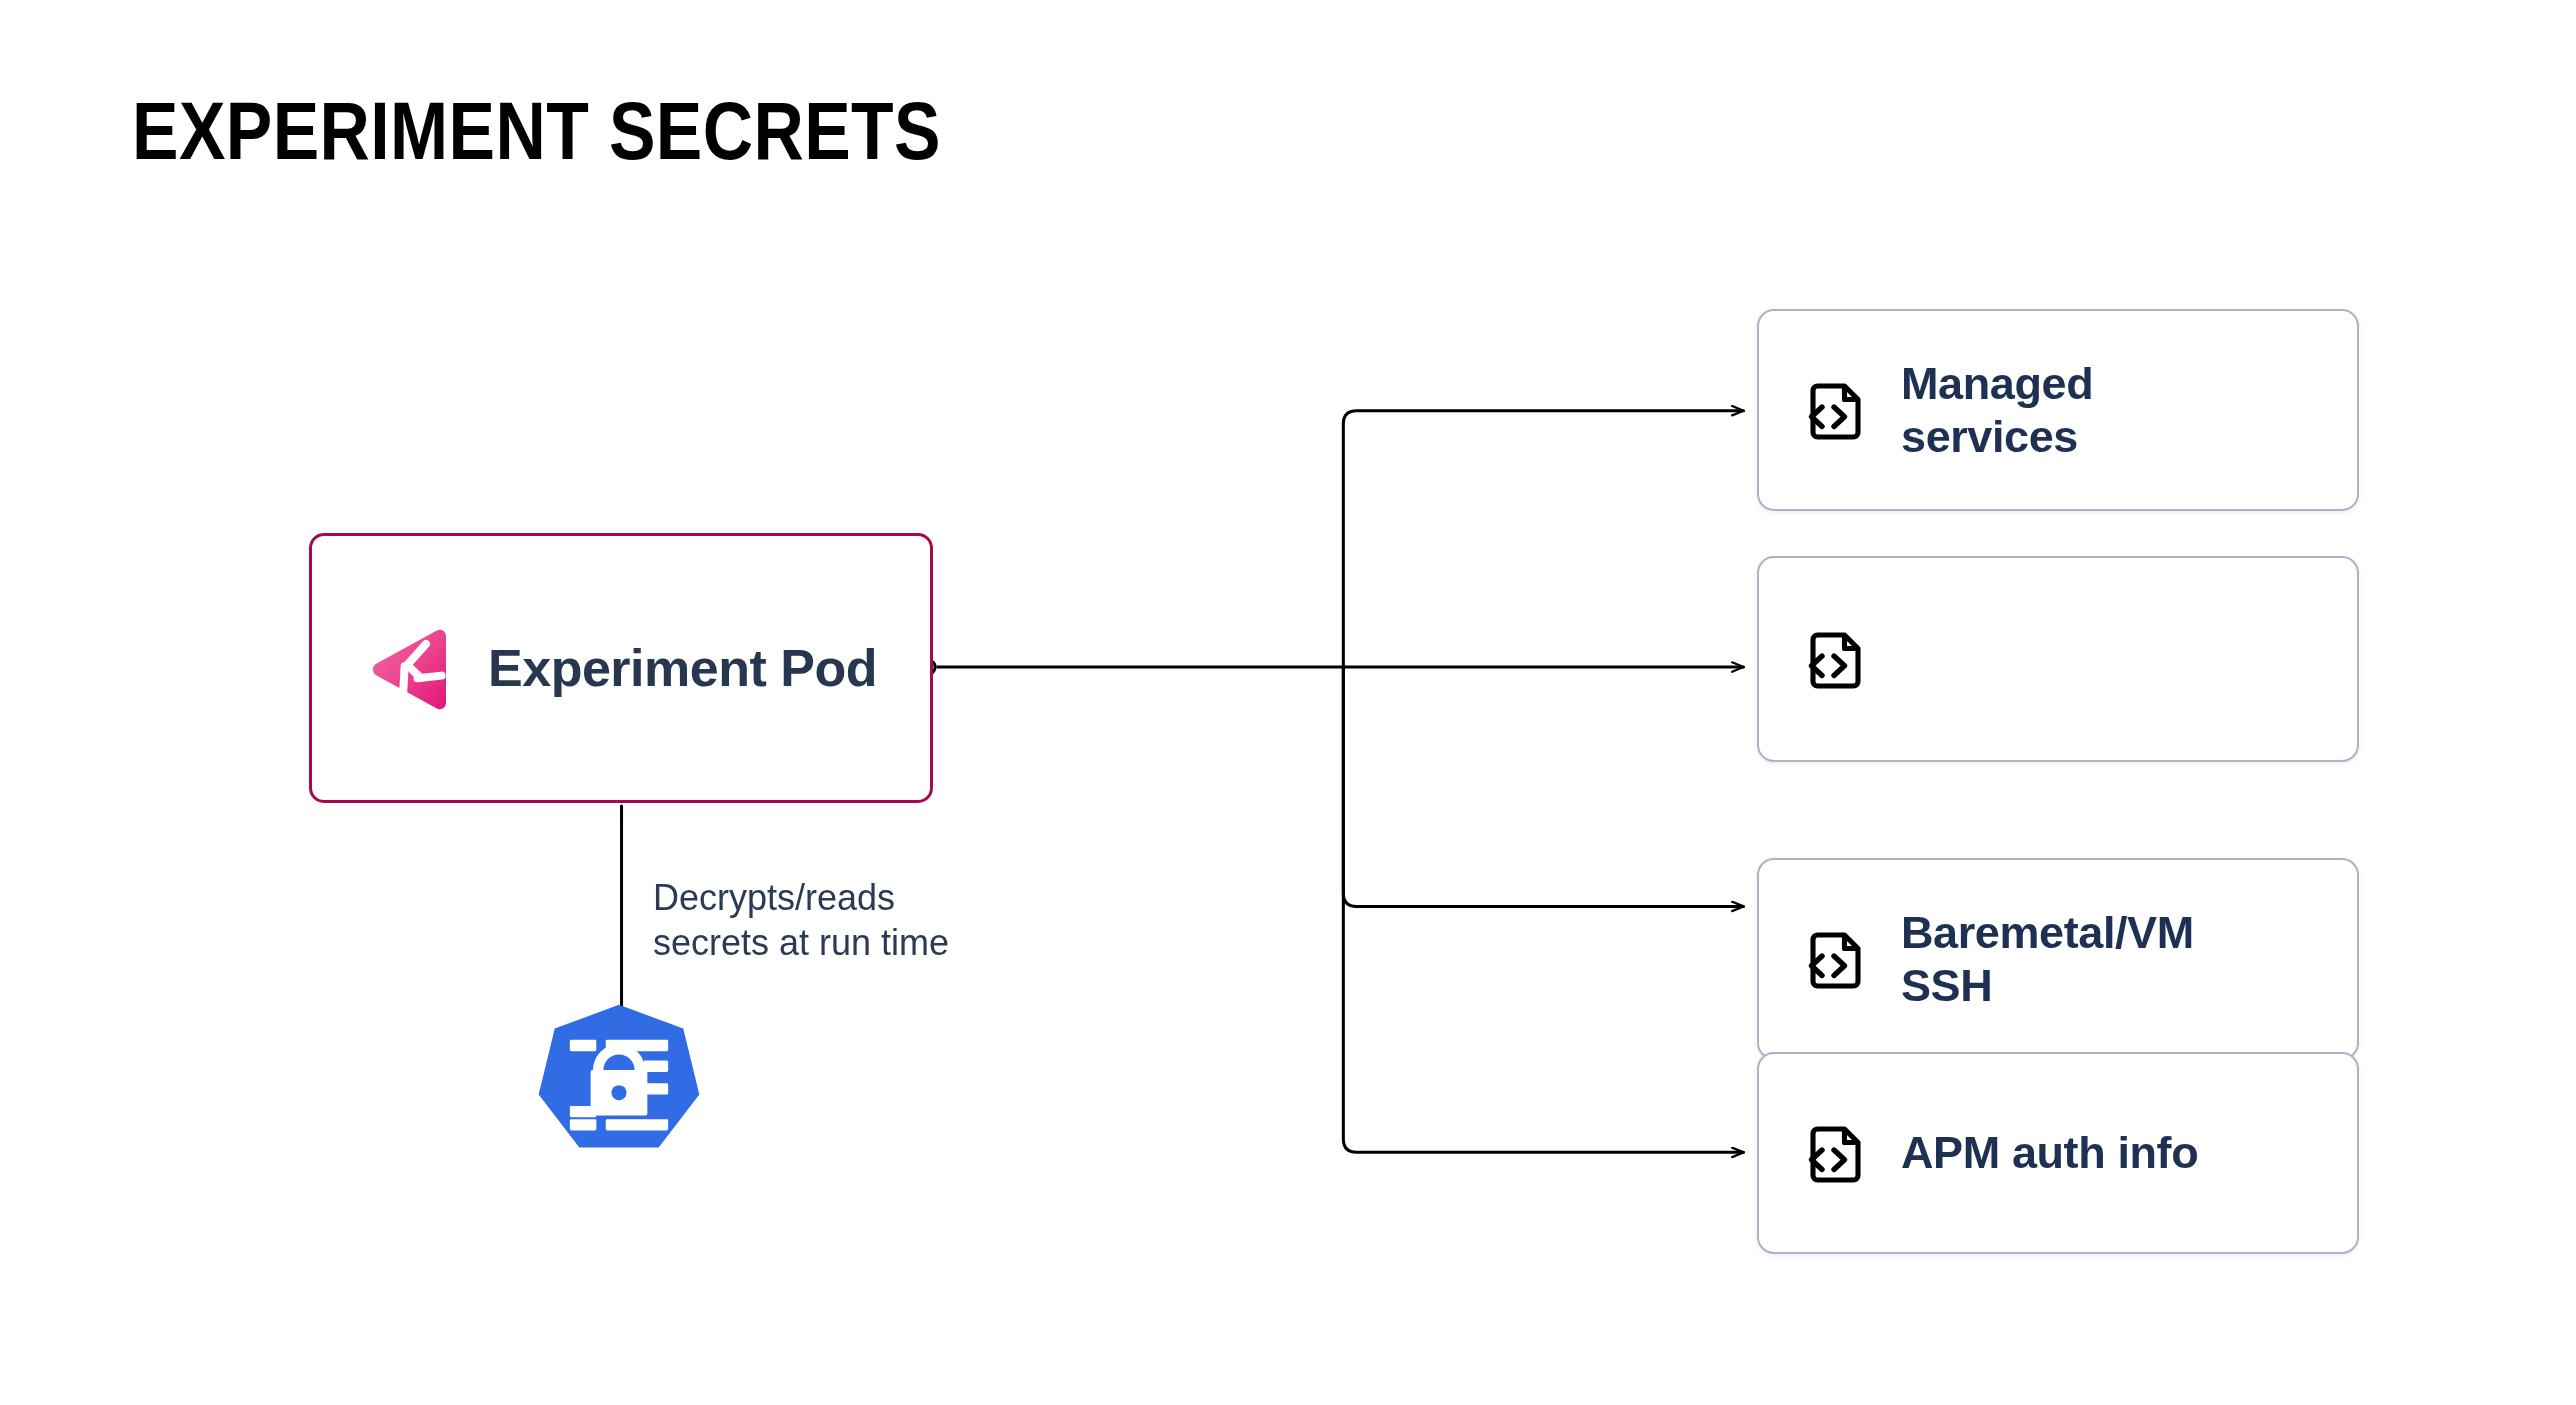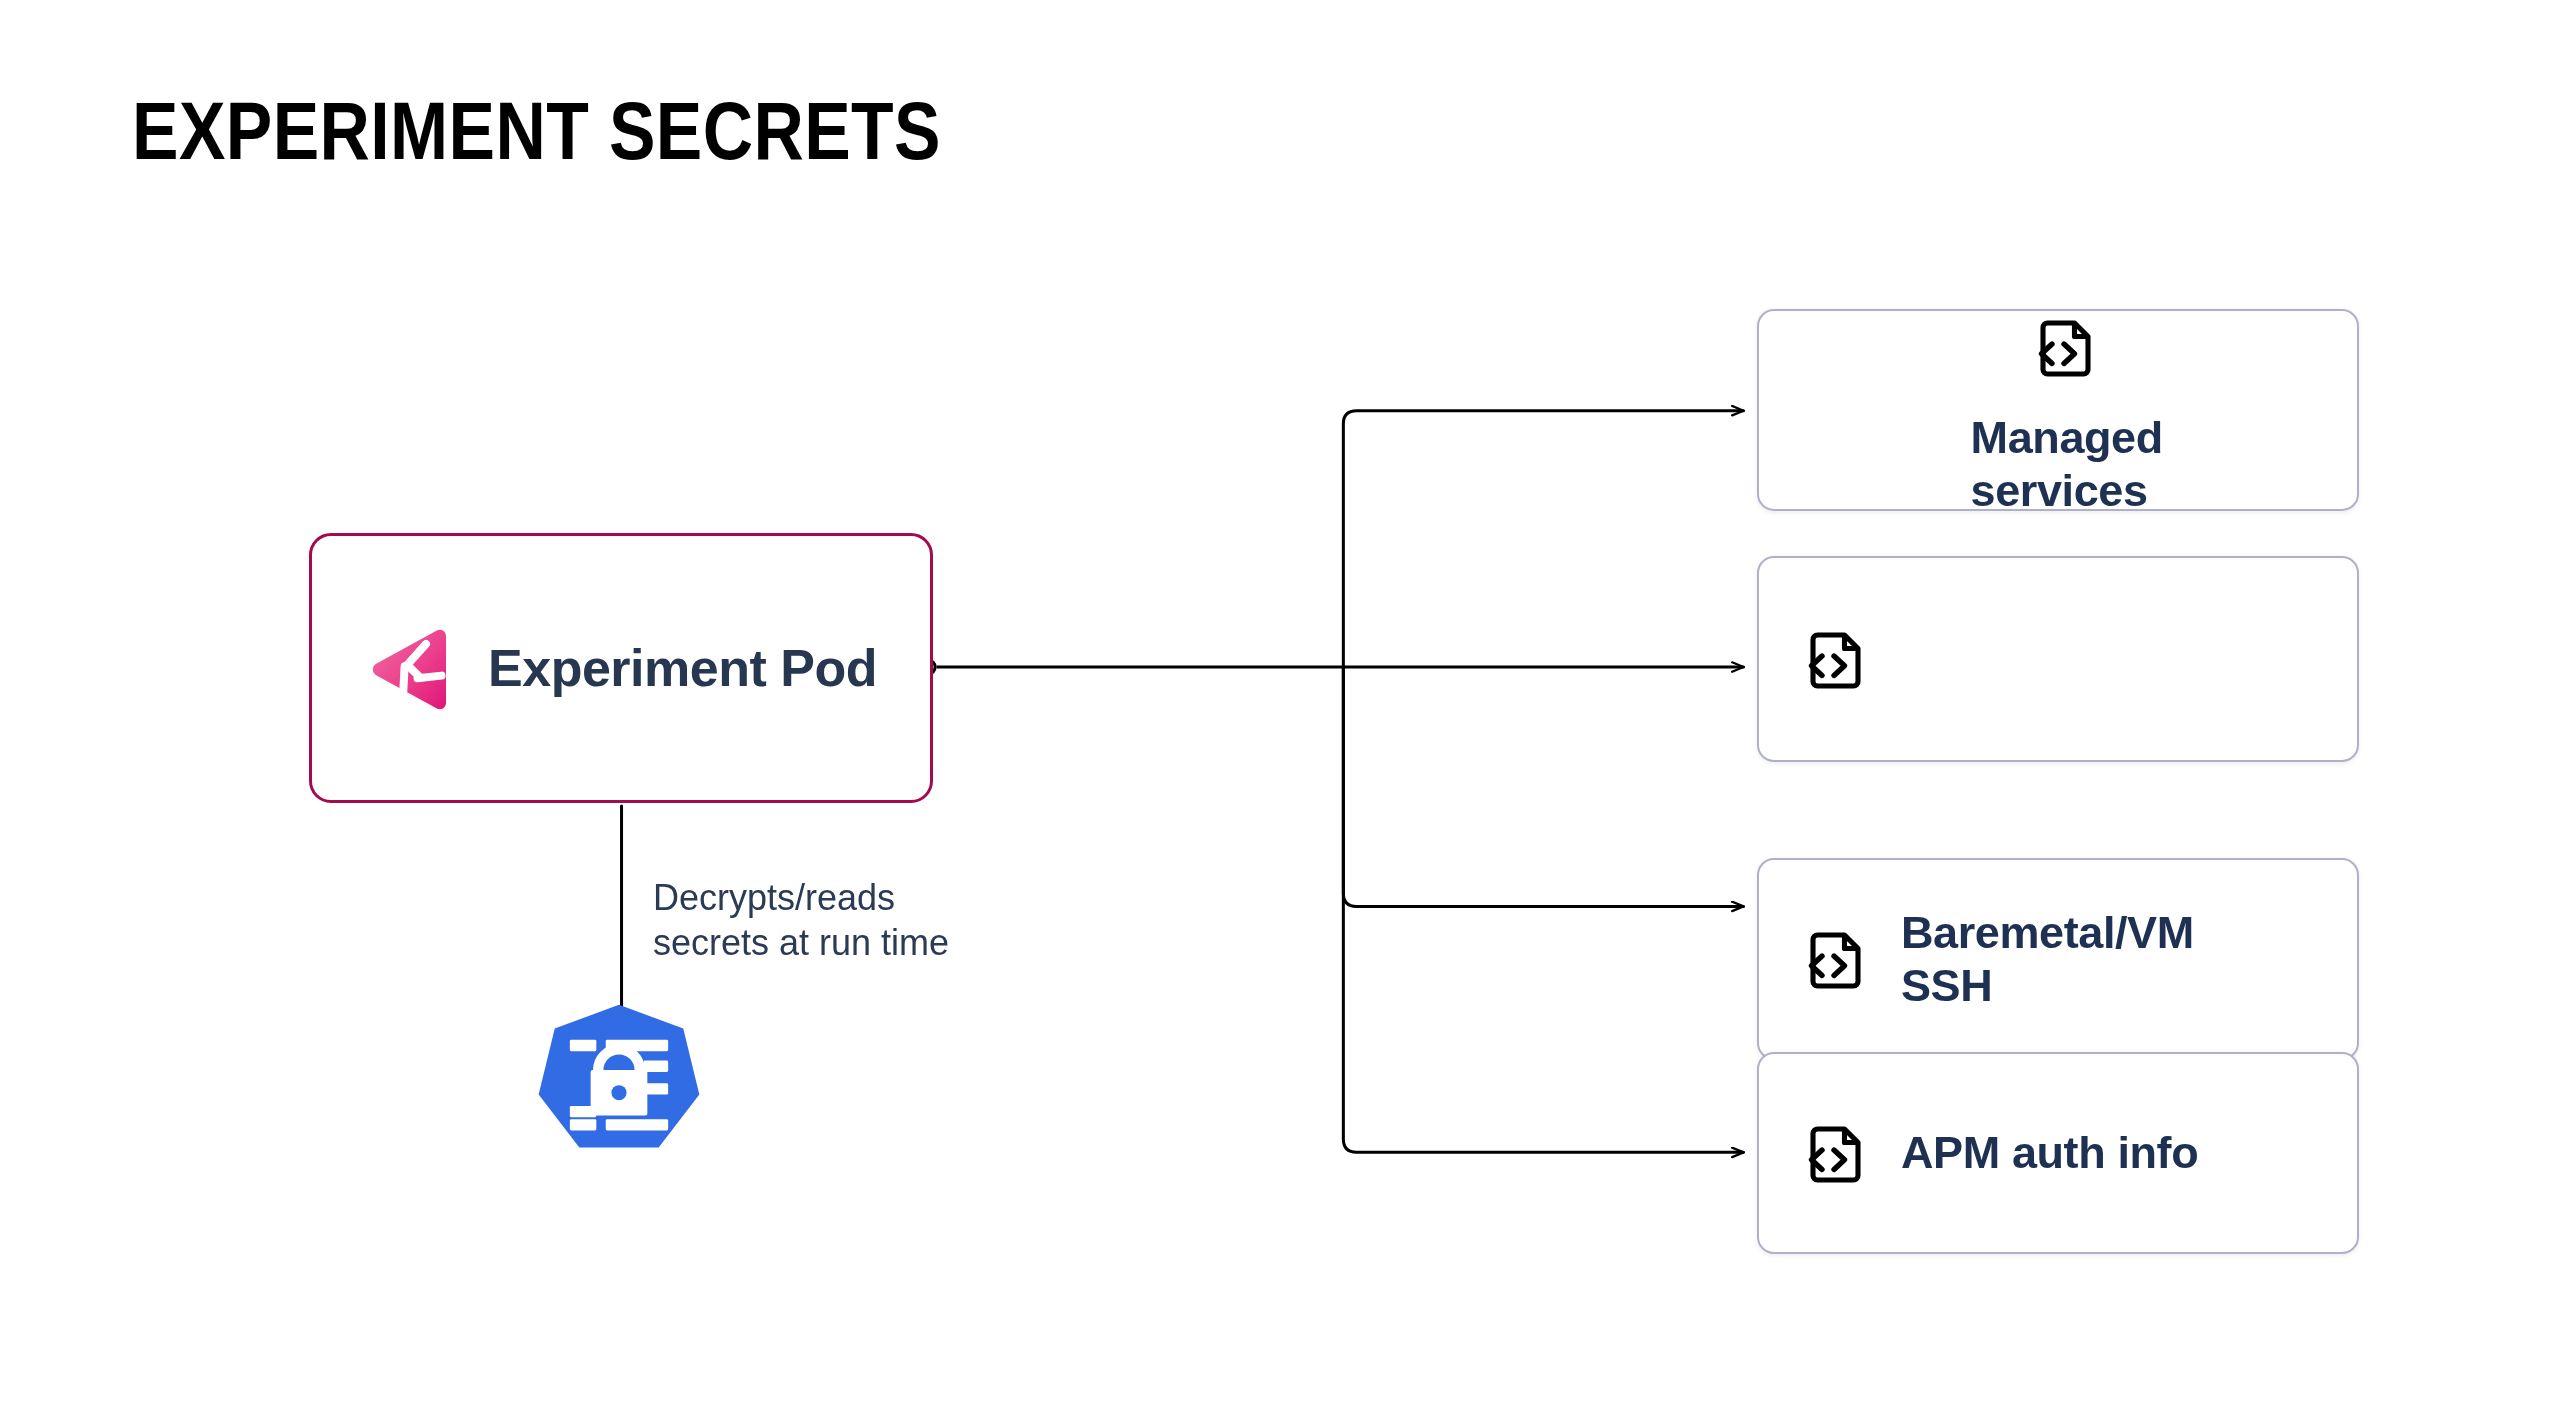--- a/index.html
+++ b/index.html
@@ -50,21 +50,21 @@
   
   .pod-node {
     position: absolute;
     left: 309px;
     top: 533px;
     width: 624px;
     height: 270px;
     box-sizing: border-box;
     background: #ffffff;
     border: 3.8px solid #A30B4E;
-    border-radius: 22px;
+    border-radius: 15px;
     display: flex;
     align-items: center;
     justify-content: center;
     gap: 34px;
   }
   .pod-logo {
     width: 89px;
     height: 89px;
     flex: 0 0 auto;
     display: block;
@@ -193,21 +193,21 @@
 
       <path d="M70 72 A22 22 0 0 1 114 72" fill="none" stroke="#ffffff" stroke-width="11"></path>
 
       <rect x="62" y="72" width="60" height="48" rx="2" fill="#ffffff"></rect>
       <circle cx="92" cy="96" r="8" fill="#326CE5"></circle>
 
       <text x="92" y="180" text-anchor="middle" fill="#ffffff" font-family="Liberation Sans, sans-serif" font-size="30">secret</text>
     </svg>
   </div>
 
-  <div class="card" style="top:309px; height:202px;flex-direction:column;">
+  <div class="card" style="top:309px; height:202px;">
     <svg class="card-icon" viewBox="0 0 48 48">
       <path d="M11 8 h18 l9 9 v22 a3 3 0 0 1 -3 3 H11 a3 3 0 0 1 -3 -3 V11 a3 3 0 0 1 3 -3 Z" fill="none" stroke="#000000" stroke-width="3.4" stroke-linejoin="round"></path>
       <path d="M29 8 v9 h9" fill="none" stroke="#000000" stroke-width="3.4" stroke-linejoin="round"></path>
       <path d="M14 22 L7 28.5 L14 35" fill="none" stroke="#000000" stroke-width="3.6" stroke-linecap="round" stroke-linejoin="round"></path>
       <path d="M22 22 L29 28.5 L22 35" fill="none" stroke="#000000" stroke-width="3.6" stroke-linecap="round" stroke-linejoin="round"></path>
     </svg>
     <div class="card-label">
       <div>Managed</div>
       <div>services</div>
     </div>

